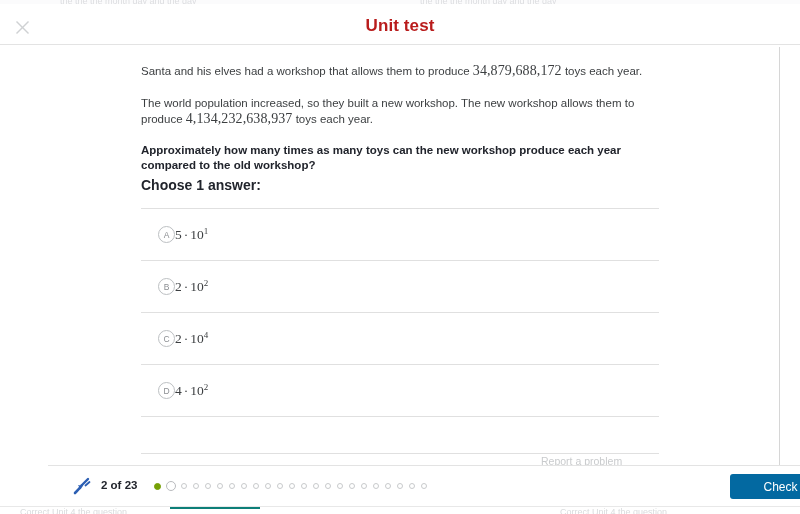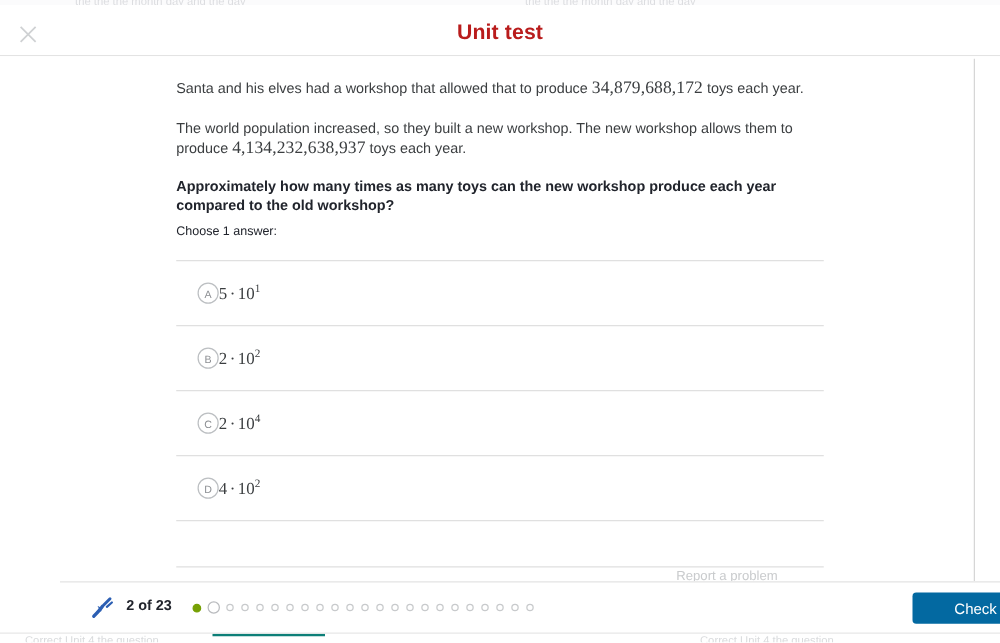--- a/index.html
+++ b/index.html
@@ -106,24 +106,24 @@
     letter-spacing: 0.1px;
   }
   .prompt {
     font-size: 11.5px;
     line-height: 15px;
     color: #21242c;
     font-weight: bold;
     margin: 0;
   }
   .choose-label {
-    font-size: 10px;
+    font-size: 14px;
     line-height: 15px;
     color: #21242c;
-    font-weight: normal;
+    font-weight: bold;
     margin: 5px 0 0 0;
   }
 
   
   .choices {
     position: absolute;
     left: 141px;
     top: 163px;
     width: 518px;
   }
@@ -300,21 +300,21 @@
       <line x1="1.5" y1="1.5" x2="13.5" y2="13.5" stroke="#cfd1d3" stroke-width="1.4"></line>
       <line x1="13.5" y1="1.5" x2="1.5" y2="13.5" stroke="#cfd1d3" stroke-width="1.4"></line>
     </svg>
   </div>
   <div class="modal-title">Unit test</div>
 </div>
 
 <div class="content-area">
 
   <div class="question-body">
-    <p class="para"><span>Santa and his elves had a workshop that allowed that to produce </span><span class="mathnum">34,879,688,172</span><span> toys each year.</span></p>
+    <p class="para"><span>Santa and his elves had a workshop that allows them to produce </span><span class="mathnum">34,879,688,172</span><span> toys each year.</span></p>
 
     <p class="para"><span>The world population increased, so they built a new workshop. The new workshop allows them to produce </span><span class="mathnum">4,134,232,638,937</span><span> toys each year.</span></p>
 
     <p class="prompt">Approximately how many times as many toys can the new workshop produce each year compared to the old workshop?</p>
     <p class="choose-label">Choose 1 answer:</p>
   </div>
 
   <div class="choices">
 
     <div class="choice-row">

